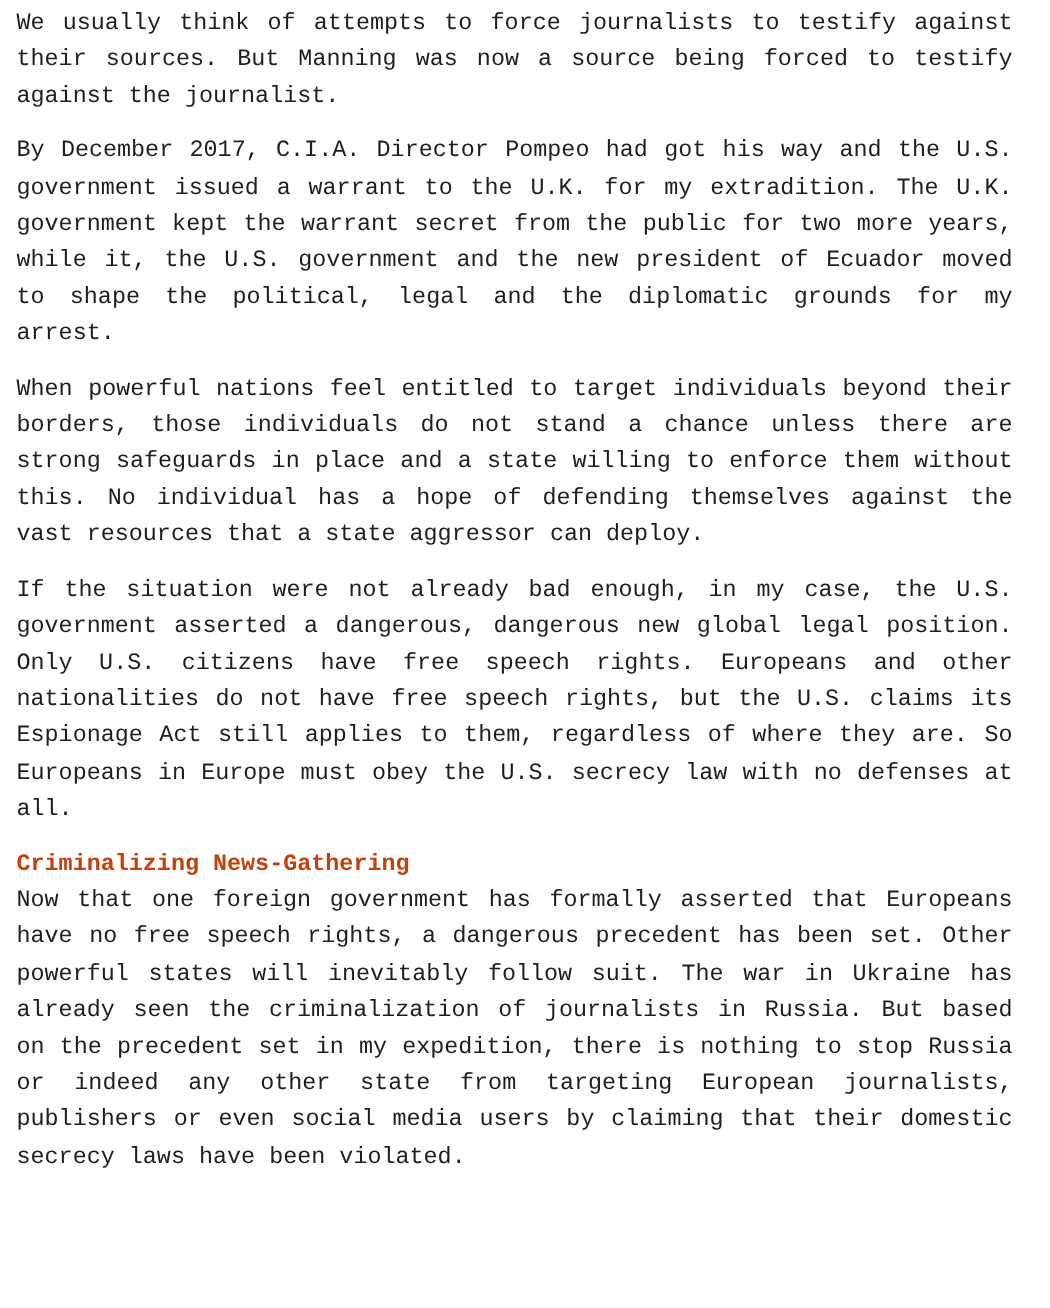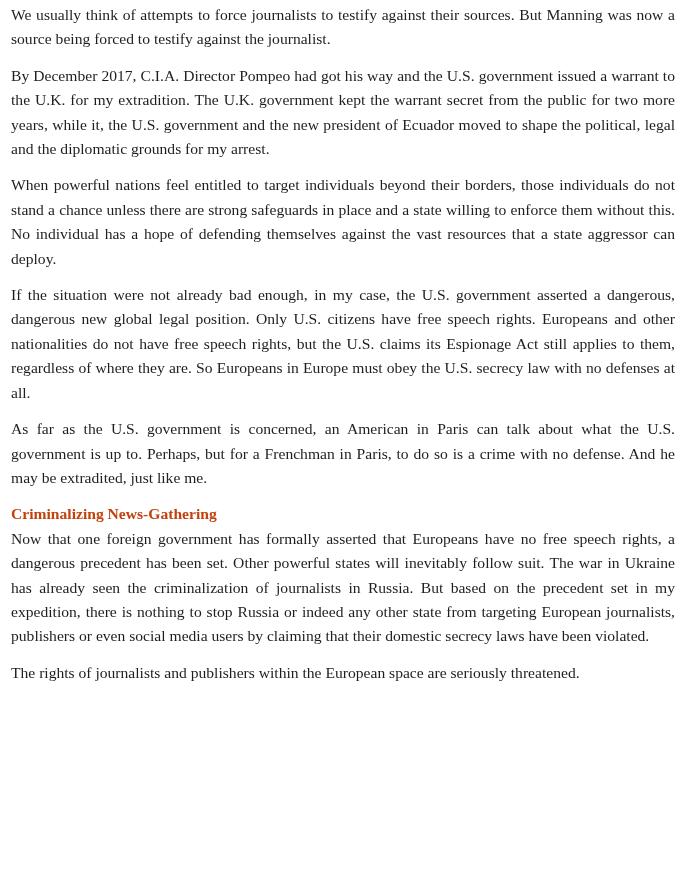--- a/index.html
+++ b/index.html
@@ -9,21 +9,21 @@
     }
     body {
       width: 700px;
       height: 872px;
       overflow: hidden;
     }
     .article {
       box-sizing: border-box;
       width: 688px;
       padding: 3px 13px 0 11px;
-      font-family: Liberation Serif, serif;
+      font-family: Liberation Mono, monospace;
       font-size: 15.6px;
       line-height: 24.4px;
       color: #1e1e1e;
     }
     .article p {
       margin: 0 0 12px 0;
       text-align: justify;
     }
     .article h3 {
       margin: 0 0 0 0;
@@ -34,19 +34,17 @@
     }
   </style>
 </head>
 <body>
 
 <div class="article">
   <p>We usually think of attempts to force journalists to testify against their sources. But Manning was now a source being forced to testify against the journalist.</p>
   <p>By December 2017, C.I.A. Director Pompeo had got his way and the U.S. government issued a warrant to the U.K. for my extradition. The U.K. government kept the warrant secret from the public for two more years, while it, the U.S. government and the new president of Ecuador moved to shape the political, legal and the diplomatic grounds for my arrest.</p>
   <p>When powerful nations feel entitled to target individuals beyond their borders, those individuals do not stand a chance unless there are strong safeguards in place and a state willing to enforce them without this. No individual has a hope of defending themselves against the vast resources that a state aggressor can deploy.</p>
   <p>If the situation were not already bad enough, in my case, the U.S. government asserted a dangerous, dangerous new global legal position. Only U.S. citizens have free speech rights. Europeans and other nationalities do not have free speech rights, but the U.S. claims its Espionage Act still applies to them, regardless of where they are. So Europeans in Europe must obey the U.S. secrecy law with no defenses at all.</p>
-  <p>As far as the U.S. government is concerned, an American in Paris can talk about what the U.S. government is up to. Perhaps, but for a Frenchman in Paris, to do so is a crime with no defense. And he may be extradited, just like me.</p>
 
   <h3>Criminalizing News-Gathering</h3>
 
   <p>Now that one foreign government has formally asserted that Europeans have no free speech rights, a dangerous precedent has been set. Other powerful states will inevitably follow suit. The war in Ukraine has already seen the criminalization of journalists in Russia. But based on the precedent set in my expedition, there is nothing to stop Russia or indeed any other state from targeting European journalists, publishers or even social media users by claiming that their domestic secrecy laws have been violated.</p>
-  <p>The rights of journalists and publishers within the European space are seriously threatened.</p>
 </div>
 
 </body></html>

